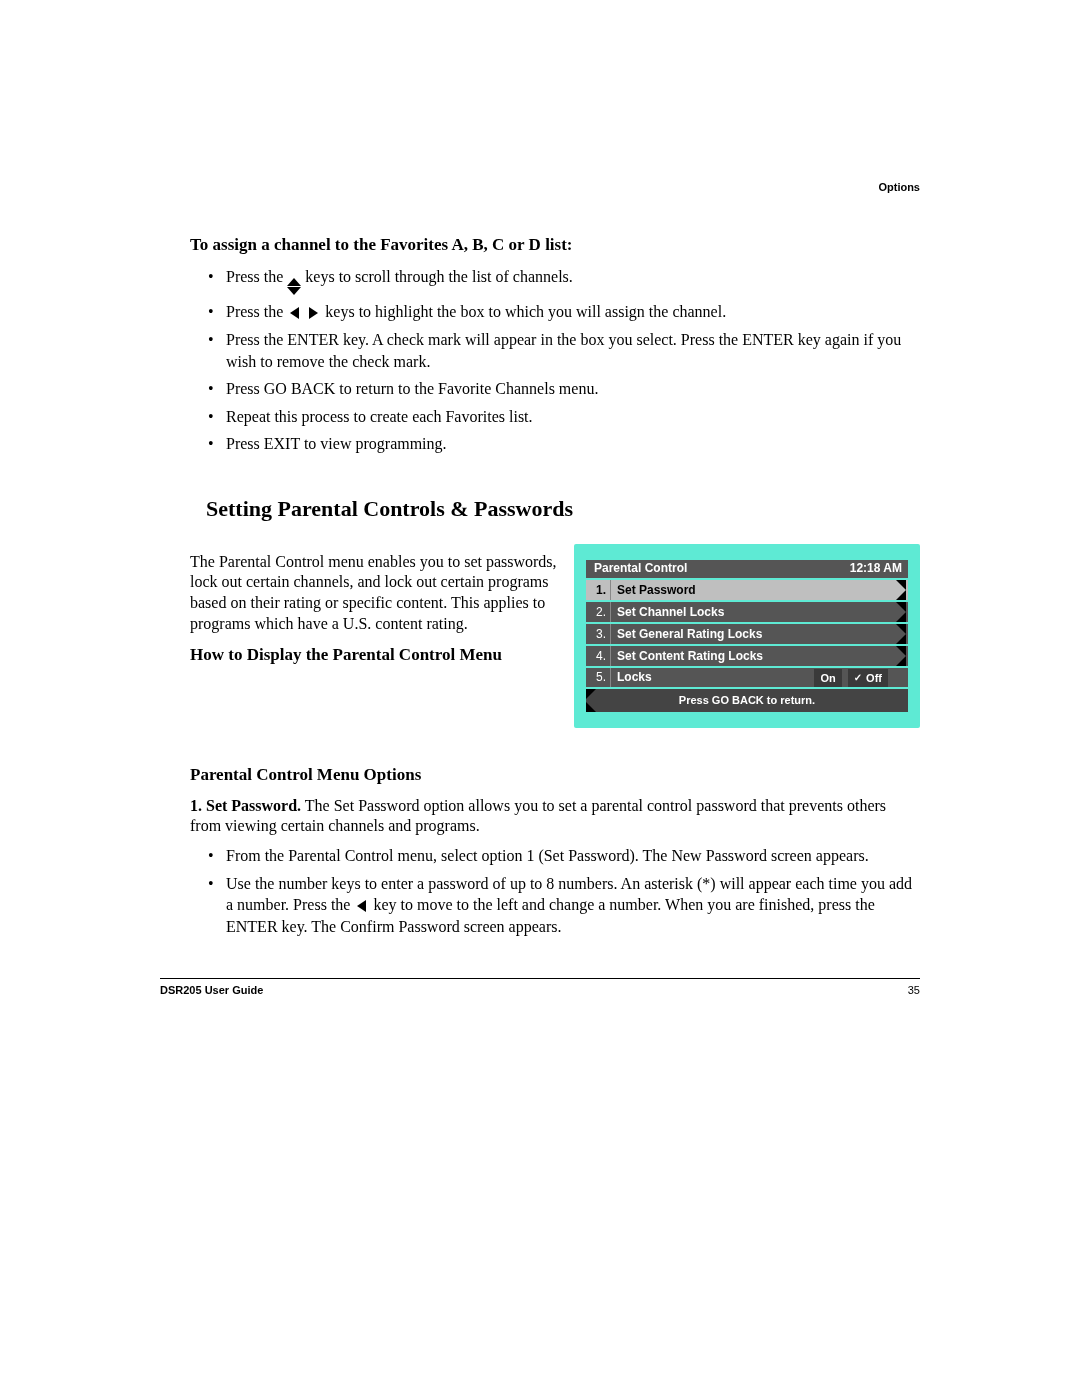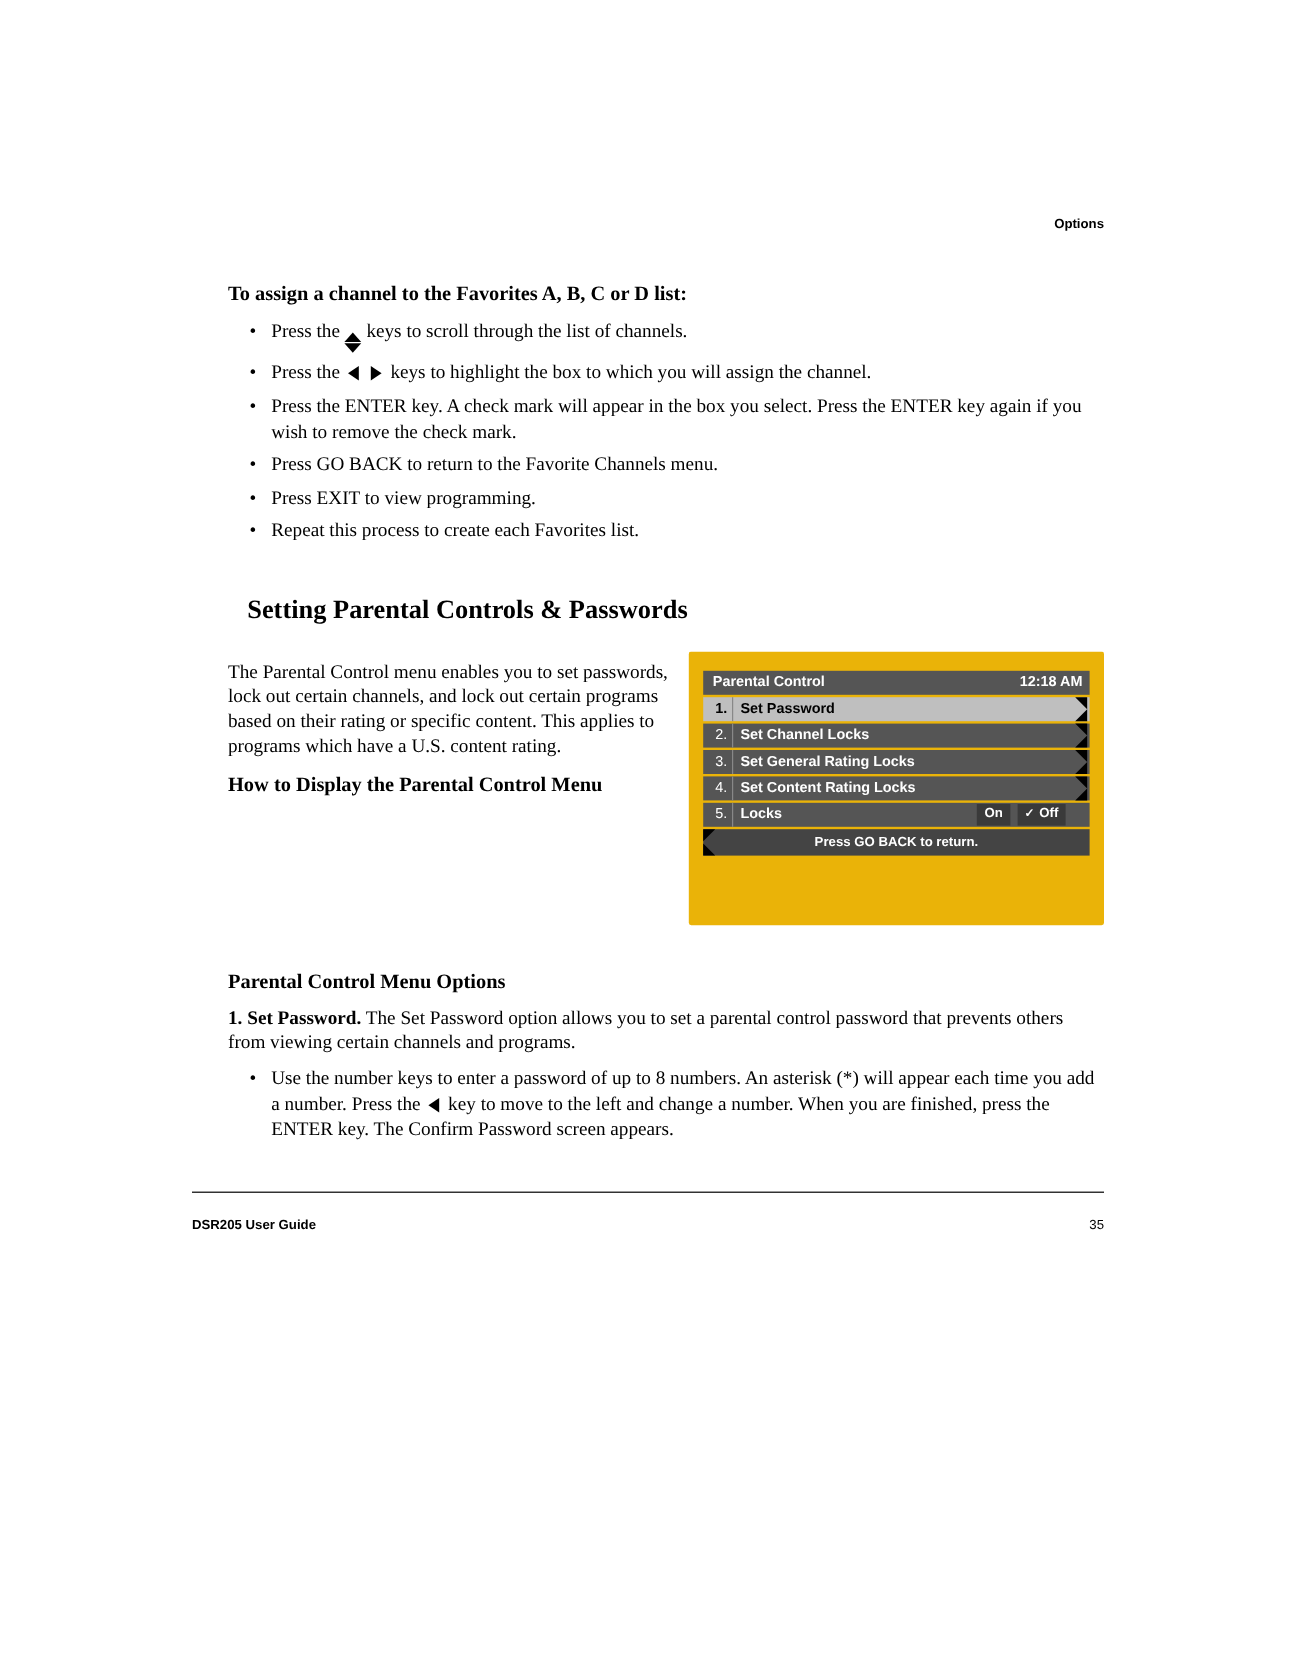--- a/index.html
+++ b/index.html
@@ -100,22 +100,22 @@
     overflow: hidden;
   }
   .tv-wrap {
     float: right;
     width: 346px;
     margin-left: 16px;
     margin-bottom: 12px;
   }
   .tv {
     width: 346px;
-    height: 228px;
-    background: #eab308;
+    height: 184px;
+    background: #5eead4;
     border-radius: 2px;
     position: relative;
     font-family: Arial, Helvetica, sans-serif;
   }
   .tv-inner {
     position: absolute;
     left: 12px; right: 12px; top: 16px; bottom: 16px;
     display: flex;
     flex-direction: column;
   }
@@ -232,21 +232,21 @@
     content: "";
     position: absolute;
     left: 0; bottom: 0;
     width: 0; height: 0;
     border-bottom: 10px solid #000;
     border-right: 10px solid transparent;
   }
   .footer {
     margin-top: 40px;
     border-top: 1px solid #000;
-    padding-top: 20px;
+    padding-top: 4px;
     display: flex;
     justify-content: space-between;
     font-family: Arial, Helvetica, sans-serif;
     font-size: 11px;
   }
   .footer .guide { font-weight: bold; }
 </style>
 </head>
 <body>
 
@@ -262,22 +262,22 @@
         <span>Press the </span><span class="tri">
             <span class="tri-up"></span>
             <span class="tri-down"></span>
           </span><span> keys to scroll through the list of channels.</span>
       </li>
       <li>
         <span>Press the </span><span class="tri-left"></span> <span class="tri-right"></span><span> keys to highlight the box to which you will assign the channel.</span>
       </li>
       <li>Press the ENTER key. A check mark will appear in the box you select. Press the ENTER key again if you wish to remove the check mark.</li>
       <li>Press GO BACK to return to the Favorite Channels menu.</li>
+      <li>Repeat this process to create each Favorites list.</li>
       <li>Press EXIT to view programming.</li>
-      <li>Repeat this process to create each Favorites list.</li>
     </ul>
 
     <div class="h1">Setting Parental Controls &amp; Passwords</div>
 
     <div class="flow">
 
       <div class="tv-wrap">
         <div class="tv">
           <div class="tv-inner">
             <div class="tv-row">
@@ -335,20 +335,21 @@
     </div>
 
 
     <div class="subhead" style="margin-top:24px">Parental Control Menu Options</div>
 
     <div class="para">
       <b>1. Set Password.</b><span> The Set Password option allows you to set a parental control password that prevents others from viewing certain channels and programs.</span>
     </div>
 
     <ul class="bullets">
+      <li>From the Parental Control menu, select option 1 (Set Password). The New Password screen appears.</li>
       <li>
         <span>Use the number keys to enter a password of up to 8 numbers. An asterisk (*) will appear each time you add a number. Press the </span><span class="tri-left"></span><span> key to move to the left and change a number. When you are finished, press the ENTER key. The Confirm Password screen appears.</span>
       </li>
     </ul>
 
   </div>
 
   <div class="footer">
     <span class="guide">DSR205 User Guide</span>
     <span>35</span>

